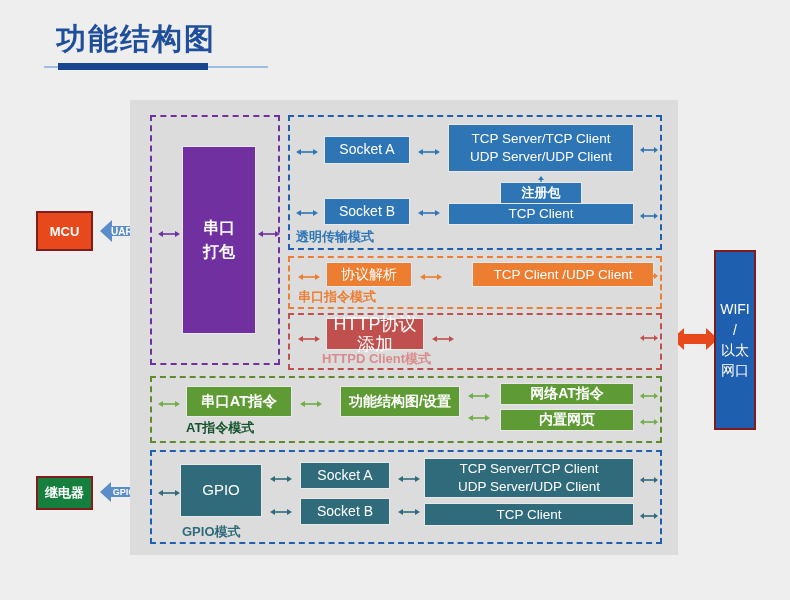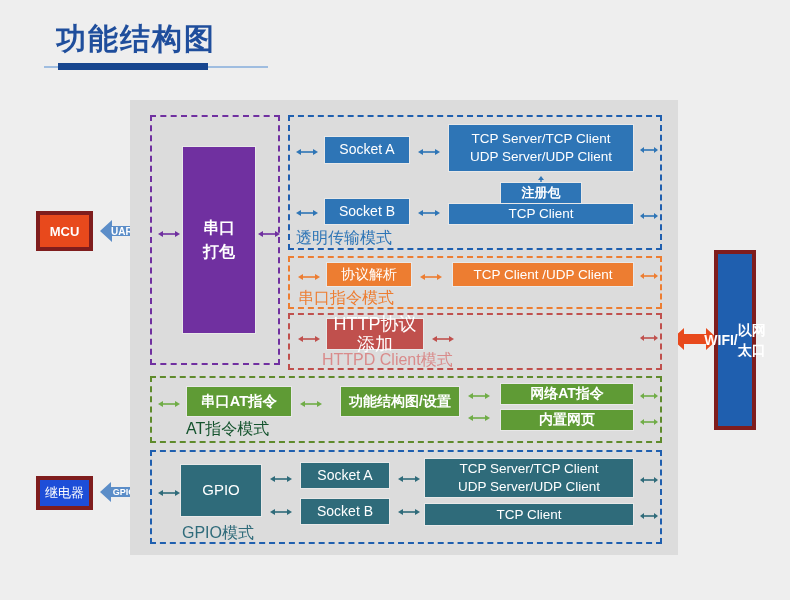--- a/index.html
+++ b/index.html
@@ -45,35 +45,35 @@
   
   .grp{position:absolute;box-sizing:border-box;}
   .grp.purple{border:2px dashed #7030A0;}
   .grp.blue  {border:2px dashed #1F5FAF;}
   .grp.orange{border:2px dashed #ED7D31;}
   .grp.red   {border:2px dashed #C0504D;}
   .grp.green {border:2px dashed #5F8B2C;}
   .grp.teal  {border:2px dashed #1F5FAF;}
 
   
-  .caption{position:absolute;font-size:16px;font-weight:normal;white-space:nowrap;}
+  .caption{position:absolute;font-size:13px;font-weight:bold;white-space:nowrap;}
   .cap-blue{color:#2E75B6;}
   .cap-orange{color:#ED7D31;}
   .cap-red{color:#D98B8B;}
   .cap-green{color:#14532d;}
   .cap-teal{color:#2F6B7A;}
 
   
   .arrow{position:absolute;display:block;}
 
   
   .side-block{
     position:absolute;box-sizing:border-box;
     display:flex;align-items:center;justify-content:center;
-    color:#fff;text-align:center;border:4px solid #7f1d1d;
+    color:#fff;text-align:center;border:2px solid #7f1d1d;
   }
 
   
   .fat-arrow{position:absolute;}
   .fat-label{
     position:absolute;color:#ffffff;font-size:10px;font-weight:bold;
     text-align:center;width:100%;top:50%;transform:translateY(-50%);
     letter-spacing:0px;
   }
 </style>
@@ -89,36 +89,36 @@
   <div class="side-block" style="left:36px;top:211px;width:57px;height:40px;background:#E8491C;font-size:13px;font-weight:bold;">
     <span>MCU</span>
   </div>
   <div class="fat-arrow" style="left:100px;top:216px;width:50px;height:30px;">
     <svg width="50" height="30" viewBox="0 0 50 30">
       <polygon points="0,15 12,4 12,10 38,10 38,4 50,15 38,26 38,20 12,20 12,26" fill="#5B8DC8"></polygon>
     </svg>
     <div class="fat-label">UART</div>
   </div>
 
-  <div class="side-block" style="left:36px;top:476px;width:57px;height:34px;background:#1d4ed8;font-size:13px;font-weight:normal;">
+  <div class="side-block" style="left:36px;top:476px;width:57px;height:34px;background:#15803d;font-size:13px;font-weight:bold;">
     <span>继电器</span>
   </div>
   <div class="fat-arrow" style="left:100px;top:478px;width:48px;height:28px;">
     <svg width="48" height="28" viewBox="0 0 48 28">
       <polygon points="0,14 11,4 11,9 37,9 37,4 48,14 37,24 37,19 11,19 11,24" fill="#5B8DC8"></polygon>
     </svg>
     <div class="fat-label" style="font-size:9px;">GPIO</div>
   </div>
 
   <div class="fat-arrow" style="left:672px;top:325px;width:46px;height:28px;">
     <svg width="46" height="28" viewBox="0 0 46 28">
       <polygon points="0,14 12,3 12,9 34,9 34,3 46,14 34,25 34,19 12,19 12,25" fill="#E8491C"></polygon>
     </svg>
   </div>
-  <div class="side-block" style="left:714px;top:250px;width:42px;height:180px;background:#1F5FAF;font-size:14px;font-weight:bold;flex-direction:row;line-height:1.45;">
+  <div class="side-block" style="left:714px;top:250px;width:42px;height:180px;background:#1F5FAF;font-size:14px;font-weight:normal;flex-direction:column;line-height:1.45;">
     <span>WIFI</span>
     <span>/</span>
     <span>以太</span>
     <span>网口</span>
   </div>
 
   <div class="panel"></div>
 
   <div class="grp purple" style="left:150px;top:115px;width:130px;height:250px;"></div>
   <div class="box" style="left:182px;top:146px;width:74px;height:188px;background:#7030A0;font-size:16px;font-weight:bold;flex-direction:column;line-height:1.5;">
@@ -228,21 +228,21 @@
   <div class="box" style="left:326px;top:262px;width:86px;height:25px;background:#ED7D31;font-size:14px;font-weight:normal;">
     <span>协议解析</span>
   </div>
   <div class="arrow" style="left:420px;top:269px;">
     <svg width="22" height="12" viewBox="0 0 22 12">
       <line x1="4" y1="6" x2="18" y2="6" stroke="#ED7D31" stroke-width="1.6"></line>
       <polygon points="0,6 5,3 5,9" fill="#ED7D31"></polygon>
         <polygon points="22,6 17,3 17,9" fill="#ED7D31"></polygon>
     </svg>
   </div>
-  <div class="box" style="left:452px;top:262px;width:182px;height:25px;background:#ED7D31;font-size:13.5px;">
+  <div class="box" style="left:472px;top:262px;width:182px;height:25px;background:#ED7D31;font-size:13.5px;">
     <span>TCP Client /UDP Client</span>
   </div>
   <div class="arrow" style="left:640px;top:268px;">
     <svg width="18" height="12" viewBox="0 0 18 12">
       <line x1="3" y1="6" x2="15" y2="6" stroke="#ED7D31" stroke-width="1.6"></line>
       <polygon points="0,6 4,3 4,9" fill="#ED7D31"></polygon>
         <polygon points="18,6 14,3 14,9" fill="#ED7D31"></polygon>
     </svg>
   </div>
   <div class="caption cap-orange" style="left:298px;top:288px;">串口指令模式</div>

